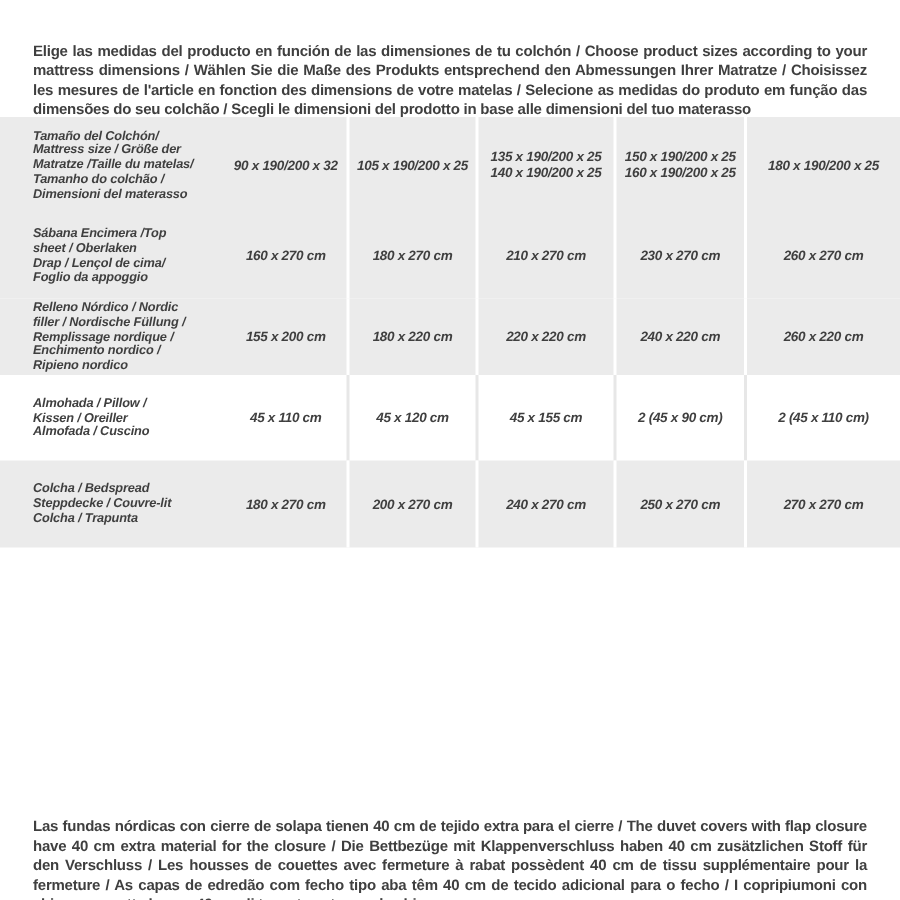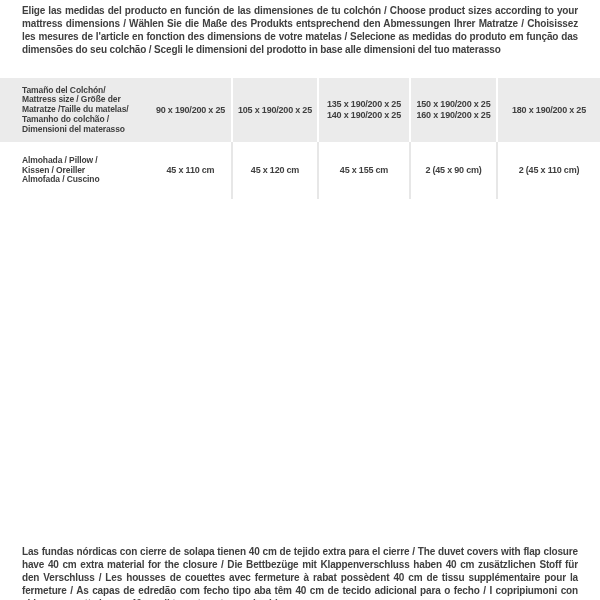--- a/index.html
+++ b/index.html
@@ -11,27 +11,27 @@
   body{
     width:600px;height:600px;background:#ffffff;position:relative;
     font-family:"Liberation Sans", sans-serif;color:var(--text);
     overflow:hidden;
   }
   .para{
     position:absolute;left:22px;width:556px;
     font-weight:bold;font-size:10px;line-height:13px;
     text-align:justify;letter-spacing:-0.15px;
   }
-  #hdr{top:4px;}
+  #hdr{top:28px;}
   #ftr{top:545px;}
   table#size-table{
     position:absolute;top:78px;left:0;width:600px;
     border-collapse:collapse;table-layout:fixed;
   }
-  td{padding:0;vertical-align:middle;font-weight:bold;}
+  td{padding:0;vertical-align:middle;font-weight:bold;font-style:italic;}
   td.label{
     padding-left:22px;font-size:8.5px;line-height:9.8px;
     white-space:pre-line;letter-spacing:-0.1px;
   }
   td.val{
     text-align:center;font-size:9px;line-height:11px;
     white-space:pre-line;letter-spacing:-0.2px;
   }
   tr.shade{background:var(--shade);}
   tr.shade td.val + td.val{border-left:2px solid #ffffff;}
@@ -59,34 +59,67 @@
     <col style="width:87px">
     <col style="width:103px">
   </colgroup>
   <tbody>
       <tr class="shade">
         <td class="label">Tamaño del Colchón/
 Mattress size / Größe der
 Matratze /Taille du matelas/
 Tamanho do colchão /
 Dimensioni del materasso</td>
-        <td class="val">90 x 190/200 x 25</td>
+        <td class="val">90 x 190/200 x 32</td>
         <td class="val">105 x 190/200 x 25</td>
         <td class="val">135 x 190/200 x 25
 140 x 190/200 x 25</td>
         <td class="val">150 x 190/200 x 25
 160 x 190/200 x 25</td>
         <td class="val">180 x 190/200 x 25</td>
+      </tr>
+      <tr class="shade">
+        <td class="label">Sábana Encimera /Top
+sheet / Oberlaken
+Drap / Lençol de cima/
+Foglio da appoggio</td>
+        <td class="val">160 x 270 cm</td>
+        <td class="val">180 x 270 cm</td>
+        <td class="val">210 x 270 cm</td>
+        <td class="val">230 x 270 cm</td>
+        <td class="val">260 x 270 cm</td>
+      </tr>
+      <tr class="shade">
+        <td class="label">Relleno Nórdico / Nordic
+filler / Nordische Füllung /
+Remplissage nordique /
+Enchimento nordico /
+Ripieno nordico</td>
+        <td class="val">155 x 200 cm</td>
+        <td class="val">180 x 220 cm</td>
+        <td class="val">220 x 220 cm</td>
+        <td class="val">240 x 220 cm</td>
+        <td class="val">260 x 220 cm</td>
       </tr>
       <tr class="plain">
         <td class="label">Almohada  / Pillow /
 Kissen / Oreiller
 Almofada / Cuscino</td>
         <td class="val">45 x 110 cm</td>
         <td class="val">45 x 120 cm</td>
         <td class="val">45 x 155 cm</td>
         <td class="val">2 (45 x 90 cm)</td>
         <td class="val">2 (45 x 110 cm)</td>
       </tr>
+      <tr class="shade">
+        <td class="label">Colcha / Bedspread
+Steppdecke / Couvre-lit
+Colcha / Trapunta</td>
+        <td class="val">180 x 270 cm</td>
+        <td class="val">200 x 270 cm</td>
+        <td class="val">240 x 270 cm</td>
+        <td class="val">250 x 270 cm</td>
+        <td class="val">270 x 270 cm</td>
+      </tr>
     </tbody>
 </table>
 
 <div id="ftr" class="para">Las fundas nórdicas con cierre de solapa tienen 40 cm de tejido extra para el cierre  / The duvet covers with flap closure have 40 cm extra material for the closure / Die Bettbezüge mit Klappenverschluss haben 40 cm zusätzlichen Stoff für den Verschluss / Les housses de couettes avec fermeture à rabat possèdent 40 cm de tissu supplémentaire pour la fermeture / As capas de edredão com fecho tipo aba têm 40 cm de tecido adicional para o fecho / I copripiumoni con chiusura a patta hanno 40 cm di tessuto extra per la chiusura</div>
 
 </body></html>

